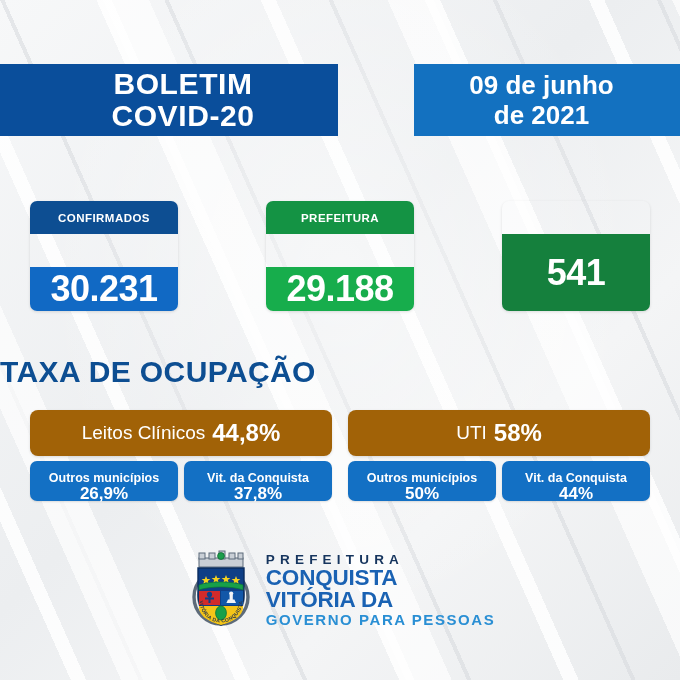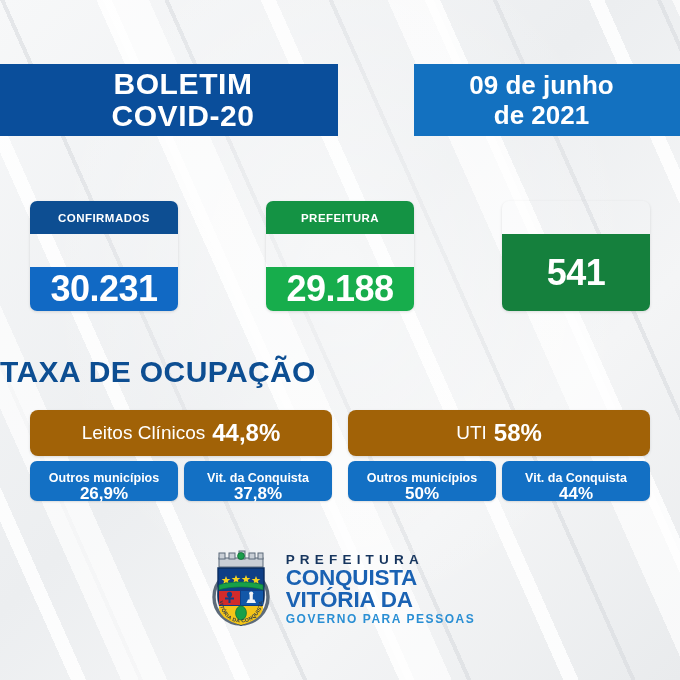--- a/index.html
+++ b/index.html
@@ -262,21 +262,21 @@
     line-height: 15px;
   }
   .logo-city {
     font-size: 22.5px;
     font-weight: 700;
     color: #1a62b3;
     line-height: 22px;
     letter-spacing: -.2px;
   }
   .logo-slogan {
-    font-size: 12px;
+    font-size: 15px;
     font-weight: 700;
     letter-spacing: 1.55px;
     color: #2a8fd4;
     line-height: 13px;
     margin-top: 2px;
   }
 </style>
 </head>
 <body>
 

